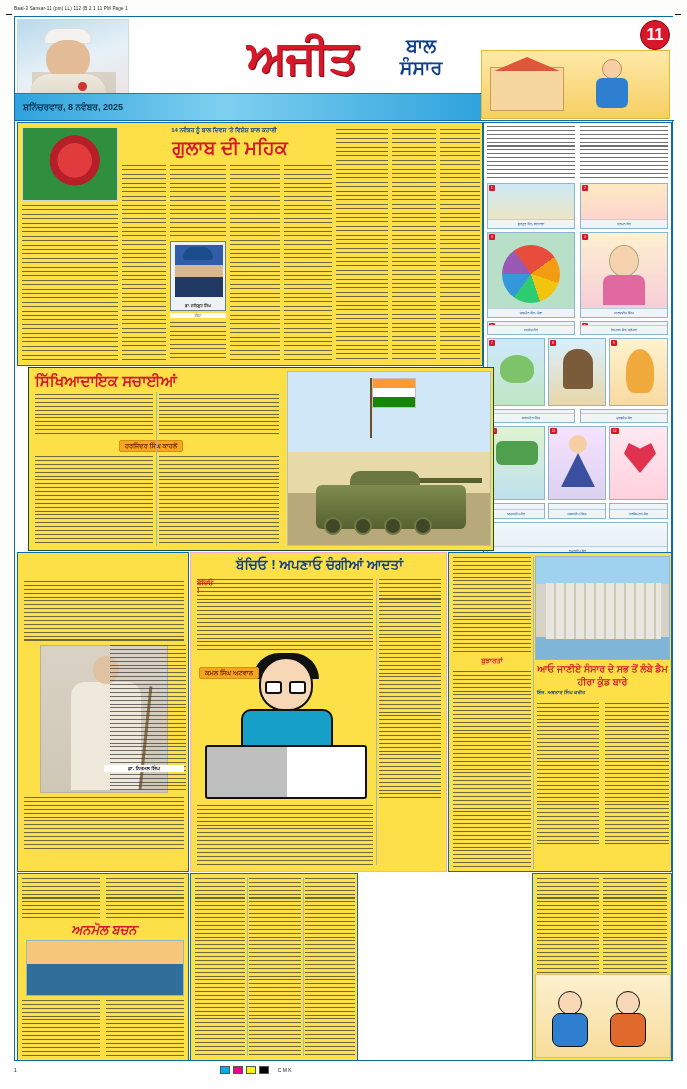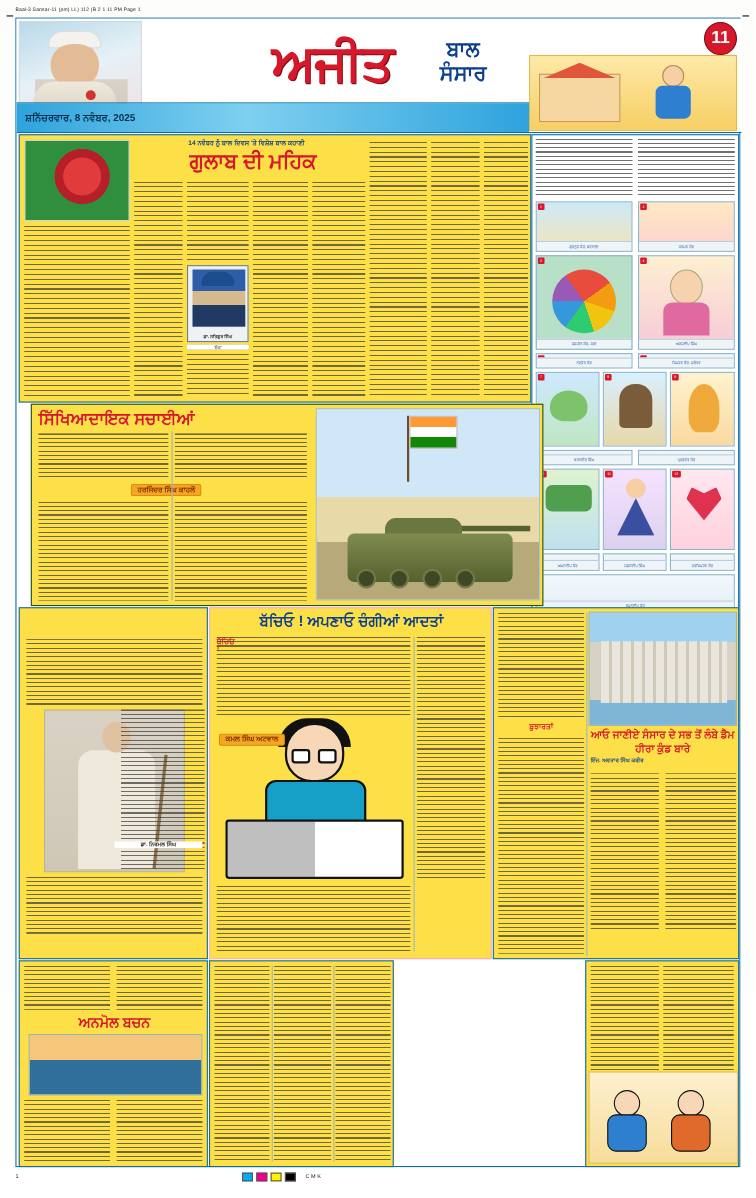--- a/index.html
+++ b/index.html
@@ -255,21 +255,21 @@
   }
   .dam-title {
     position:absolute; left:86px; top:110px; width:135px;
     font-size:9.5px; color:#d6182a; font-weight:bold; line-height:1.35; text-align:center;
   }
 
   
   .art6 { left:2px; top:856px; width:172px; height:188px; border:1px solid #0d6ca8; }
   .art6-title {
     position:absolute; left:4px; top:48px; width:164px;
-    font-size:13px; color:#d6182a; font-weight:bold; text-align:center;
+    font-size:13px; color:#d6182a; font-weight:bold; text-align:center;font-style:italic;
   }
   .sea-photo {
     position:absolute; left:8px; top:66px; width:158px; height:56px;
     background:linear-gradient(180deg,#f6c67a 0 42%, #2f6f9a 42% 100%);
     border:1px solid #9ab6c6;
   }
   .art7 { left:175px; top:856px; width:168px; height:188px; border:1px solid #0d6ca8; }
   .art8 { left:344px; top:856px; width:172px; height:188px; border:1px solid #0d6ca8; }
   .art8-kicker {
     position:absolute; left:4px; top:4px; width:164px; text-align:center;

